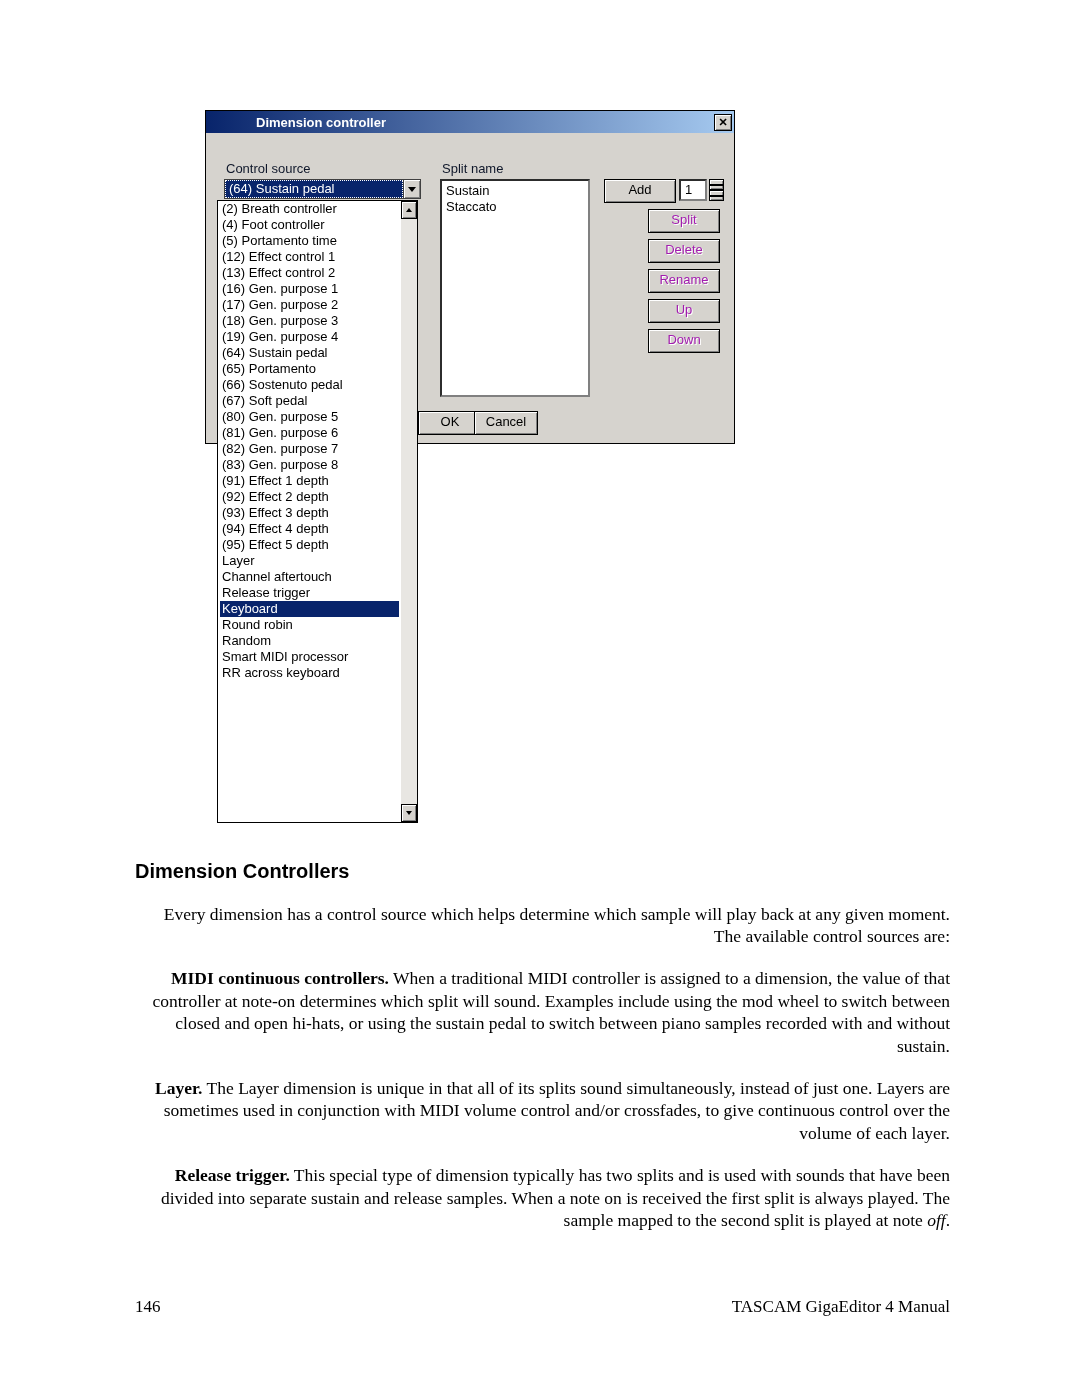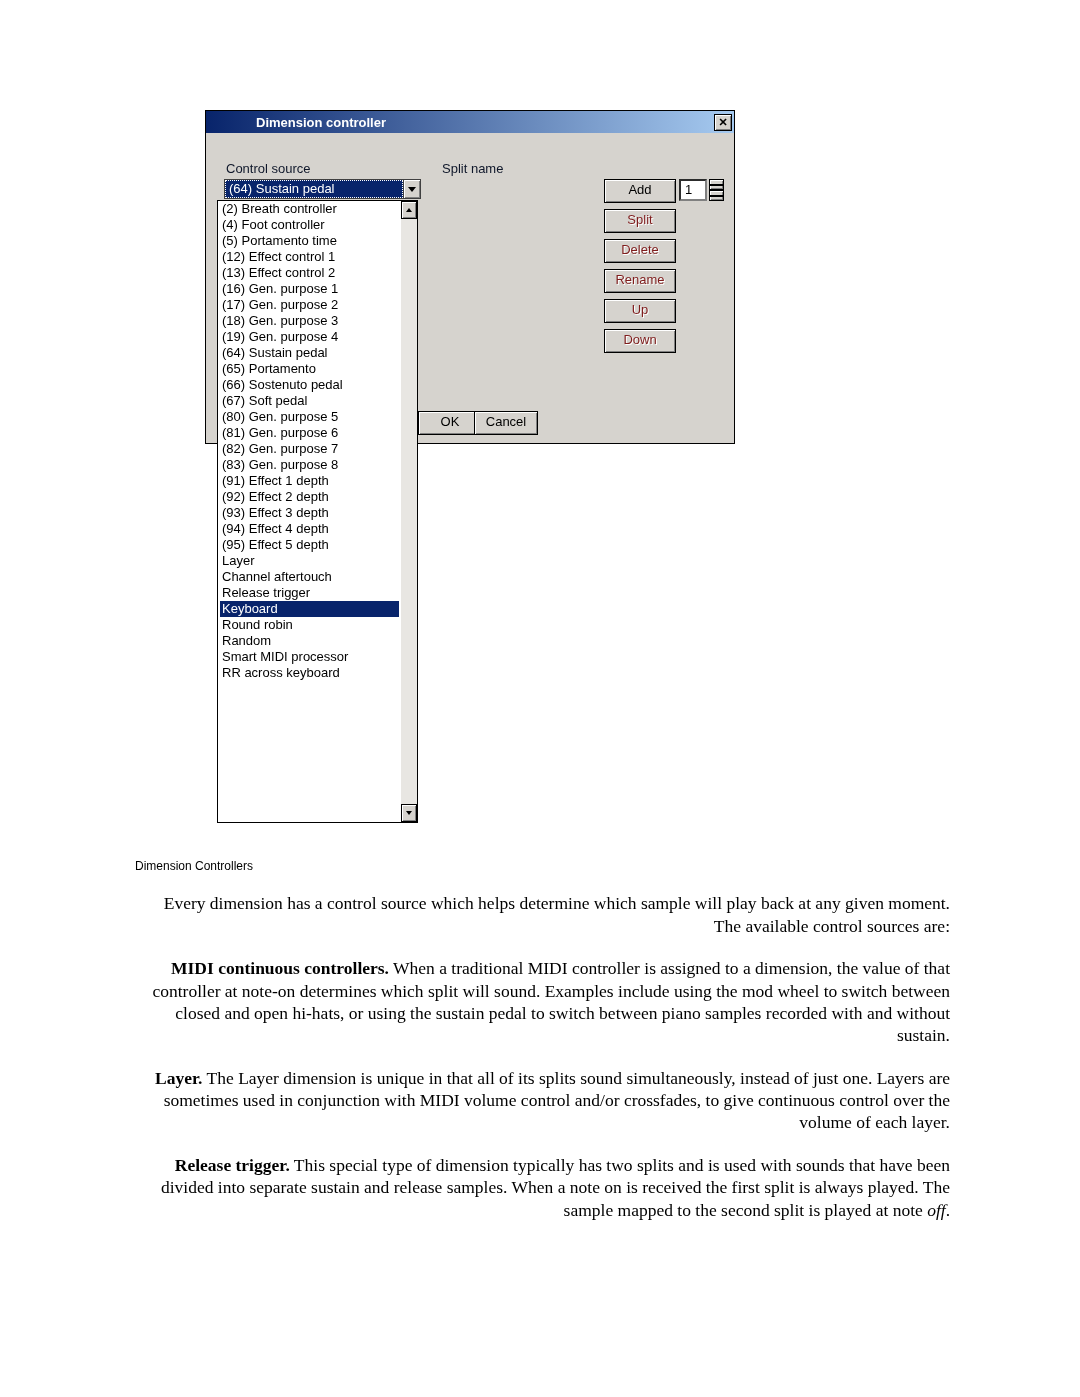--- a/index.html
+++ b/index.html
@@ -119,22 +119,23 @@
     position: absolute;
     background: #d6d3ce;
     border: 1px solid #000;
     box-shadow: inset 1px 1px 0 #fff, inset -1px -1px 0 #808080;
     text-align: center;
     line-height: 20px;
     height: 22px;
     font-size: 13px;
   }
   .winbtn.disabled {
-    color: #7f1d1d;
+    color: #a21caf;
     text-shadow: 1px 1px 0 #fff;
+    margin-left: 44px;
   }
   .spin-input {
     position: absolute;
     background: #fff;
     border: 2px inset #808080;
     box-sizing: border-box;
     padding: 0 0 0 4px;
     line-height: 18px;
     height: 22px;
   }
@@ -195,22 +196,22 @@
   .dd-scroll .strack { flex: 1; background: #e8e6e2; }
 
   
   .body-text {
     margin-top: 36px;
     font-size: 17.5px;
     line-height: 1.28;
   }
   .body-text h3 {
     font-family: Verdana, Arial, sans-serif;
-    font-weight: normal;
-    font-size: 12px;
+    font-weight: bold;
+    font-size: 20px;
     margin: 0 0 18px 0;
   }
   .body-text p {
     margin: 0 0 20px 0;
     text-align: right;
   }
   .body-text b { font-weight: bold; }
   .body-text em { font-style: italic; }
 
   .footer {
@@ -240,20 +241,24 @@
         <span class="lbl" style="left:20px; top:28px;">Control source</span>
 
         <div class="combo" style="left:18px; top:46px; width:195px;">
           <div class="combo-text">(64) Sustain pedal</div>
           <div class="combo-btn">
               <div class="arrow-down"></div>
             </div>
         </div>
 
         <span class="lbl" style="left:236px; top:28px;">Split name</span>
+        <div class="listbox" style="left:234px; top:46px; width:150px; height:218px;">
+          <div>Sustain</div>
+          <div>Staccato</div>
+        </div>
 
         <div class="winbtn" style="left:398px; top:46px; width:70px;">Add</div>
         <div class="spin-input" style="left:473px; top:46px; width:28px;">1</div>
         <div class="spin" style="left:503px; top:46px;">
           <div>
               <div class="arrow-up-s"></div>
             </div>
           <div>
               <div class="arrow-down-s"></div>
             </div>
@@ -329,14 +334,18 @@
 
     <p>
       <b>Layer.</b><span>  The Layer dimension is unique in that all of its splits sound simultaneously, instead of just one.  Layers are sometimes used in conjunction with MIDI volume control and/or crossfades, to give continuous control over the volume of each layer.</span>
     </p>
 
     <p>
       <b>Release trigger.</b><span>  This special type of dimension typically has two splits and is used with sounds that have been divided into separate sustain and release samples.  When a note on is received the first split is always played.  The sample mapped to the second split is played at note </span><em>off</em><span>.</span>
     </p>
   </div>
 
+  <div class="footer">
+    <span>146</span>
+    <span>TASCAM GigaEditor 4 Manual</span>
+  </div>
 
 </div>
 
 </body></html>

